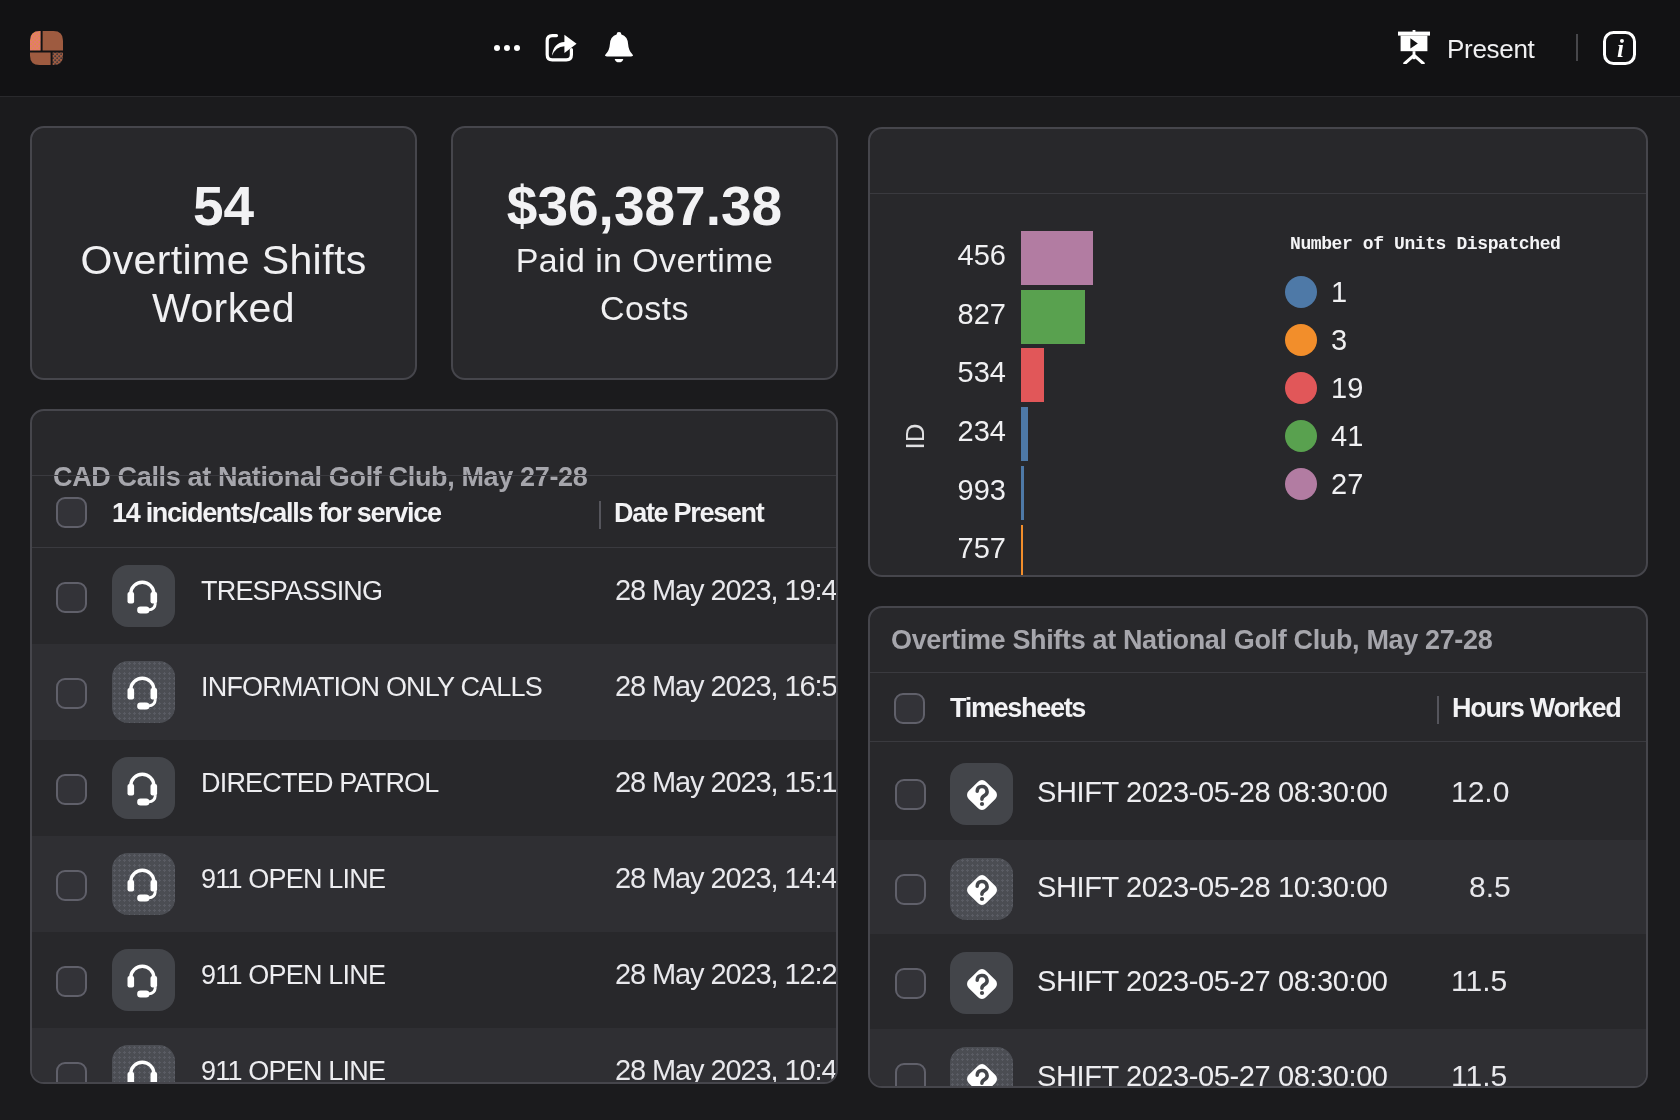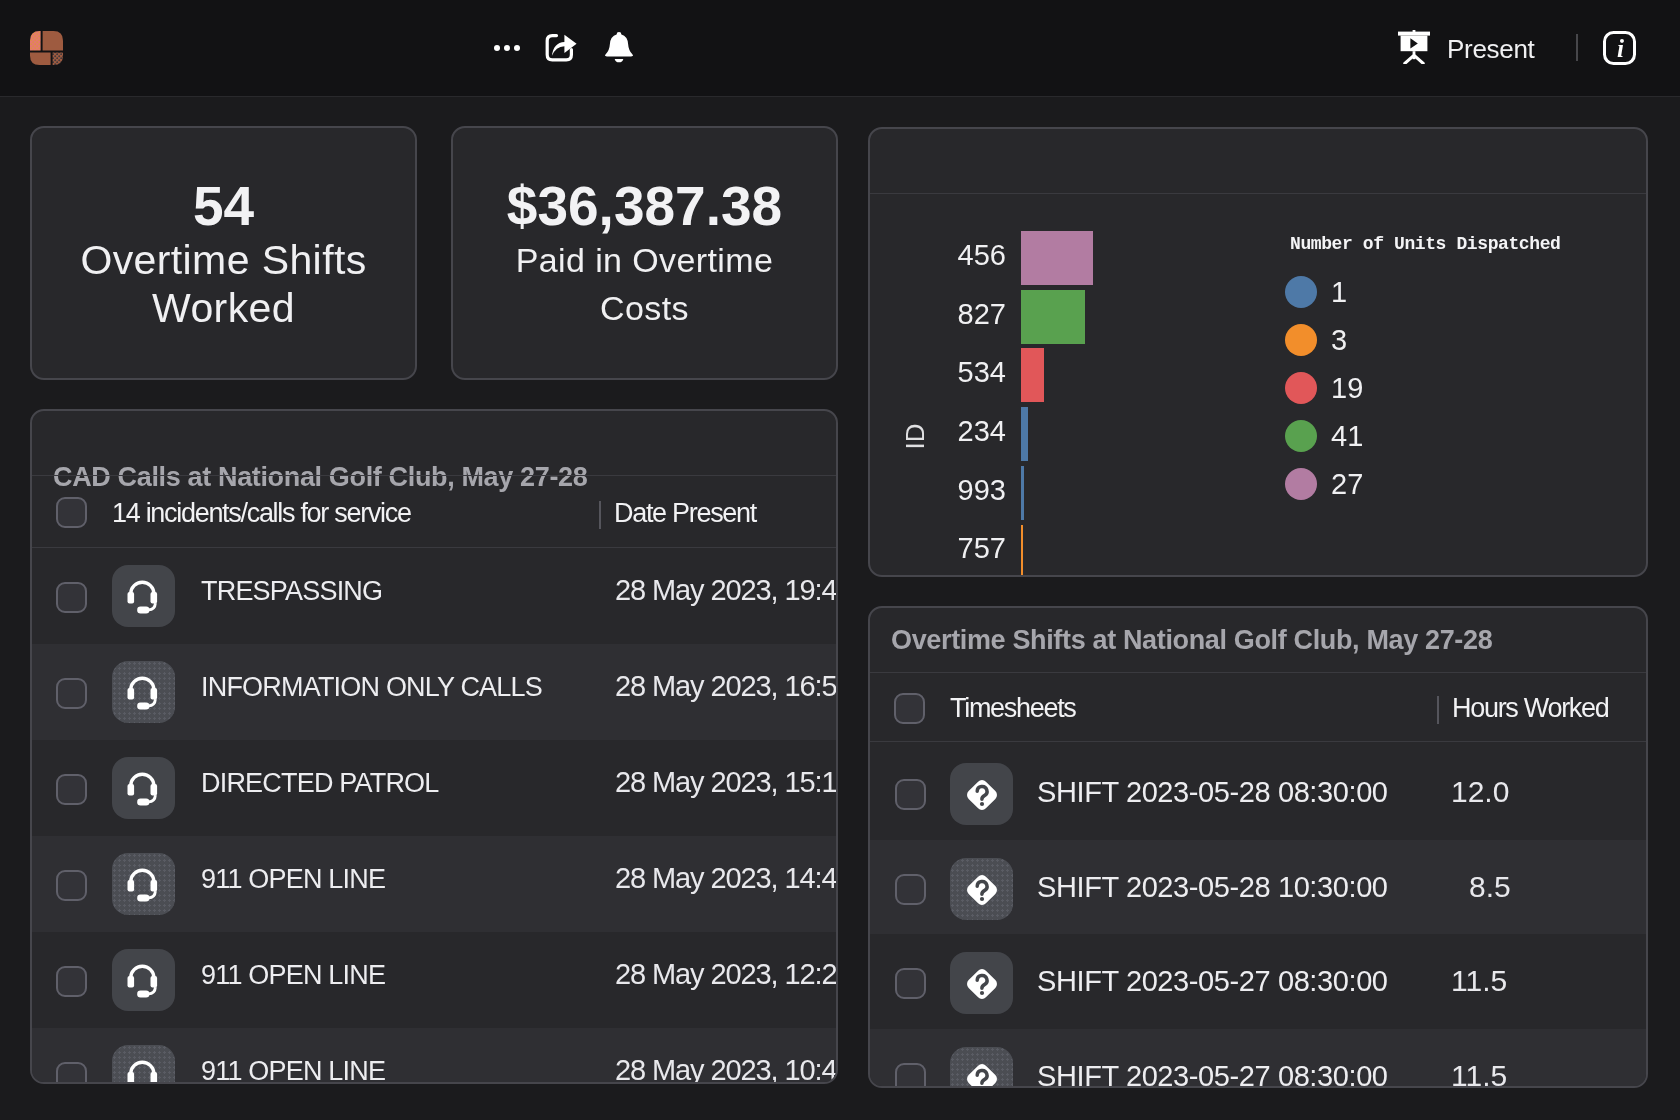--- a/index.html
+++ b/index.html
@@ -24,21 +24,21 @@
   .stat-num { width:100%; text-align:center; font-weight:bold; color:#f2f2f4; }
   .stat-sub { width:100%; text-align:center; color:#f0f0f2; }
 
   .card-title { position:absolute; left:21px; font-size:27px; font-weight:bold;
     letter-spacing:-0.35px; color:#a6a6ac; white-space:nowrap; }
   .card-hr { position:absolute; left:0; width:100%; height:1px; background:#3a3a3f; }
 
   .chk { position:absolute; width:31px; height:31px; border-radius:9px;
     border:2px solid #60606a; background:#333338; }
   .colsep { position:absolute; width:2px; height:28px; background:#55555c; }
-  .hdr-txt { position:absolute; font-size:27px; font-weight:normal; color:#f2f2f4;
+  .hdr-txt { position:absolute; font-size:27px; font-weight:bold; color:#f2f2f4;
     letter-spacing:-1.3px; white-space:nowrap; }
 
   .row-light { background:#2f2f33; }
   .tile { position:absolute; width:63px; height:62px; border-radius:16px; background:#43454a; }
   .tile-light { background:#4b4d53;
     background-image: radial-gradient(#5a5c64 1.3px, rgba(0,0,0,0) 1.4px);
     background-size:5px 5px; }
   .row-label { position:absolute; font-size:27px; color:#ededf0; letter-spacing:-0.8px;
     white-space:nowrap; }
   #ot-rows .row-label { font-size:29px; letter-spacing:-0.4px; }

